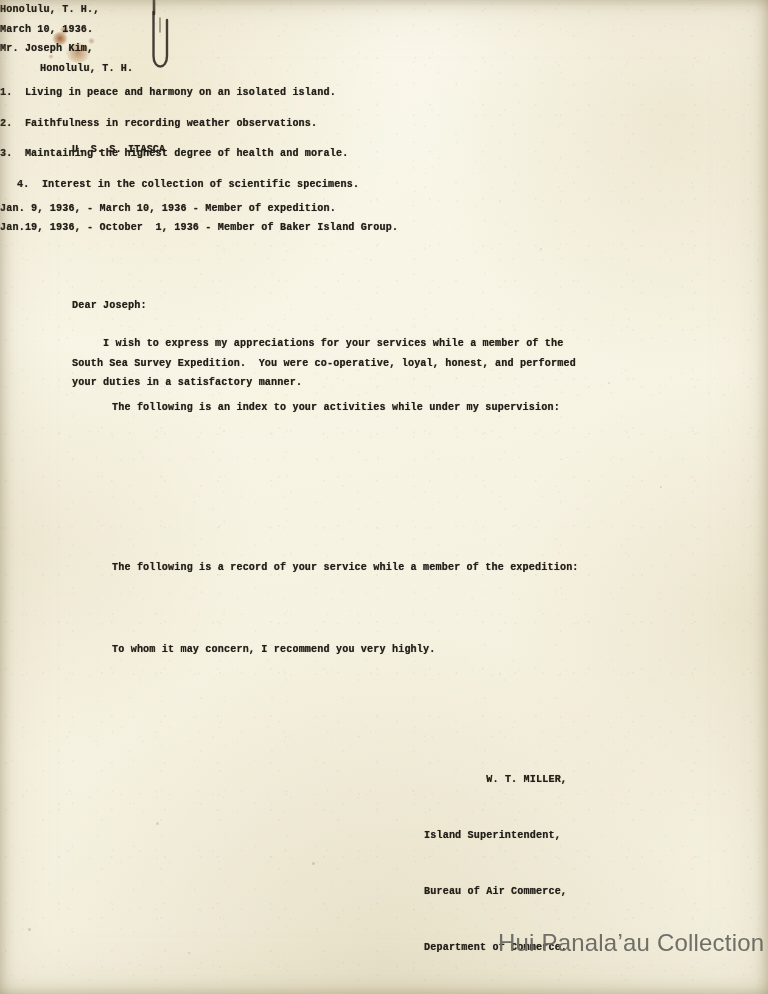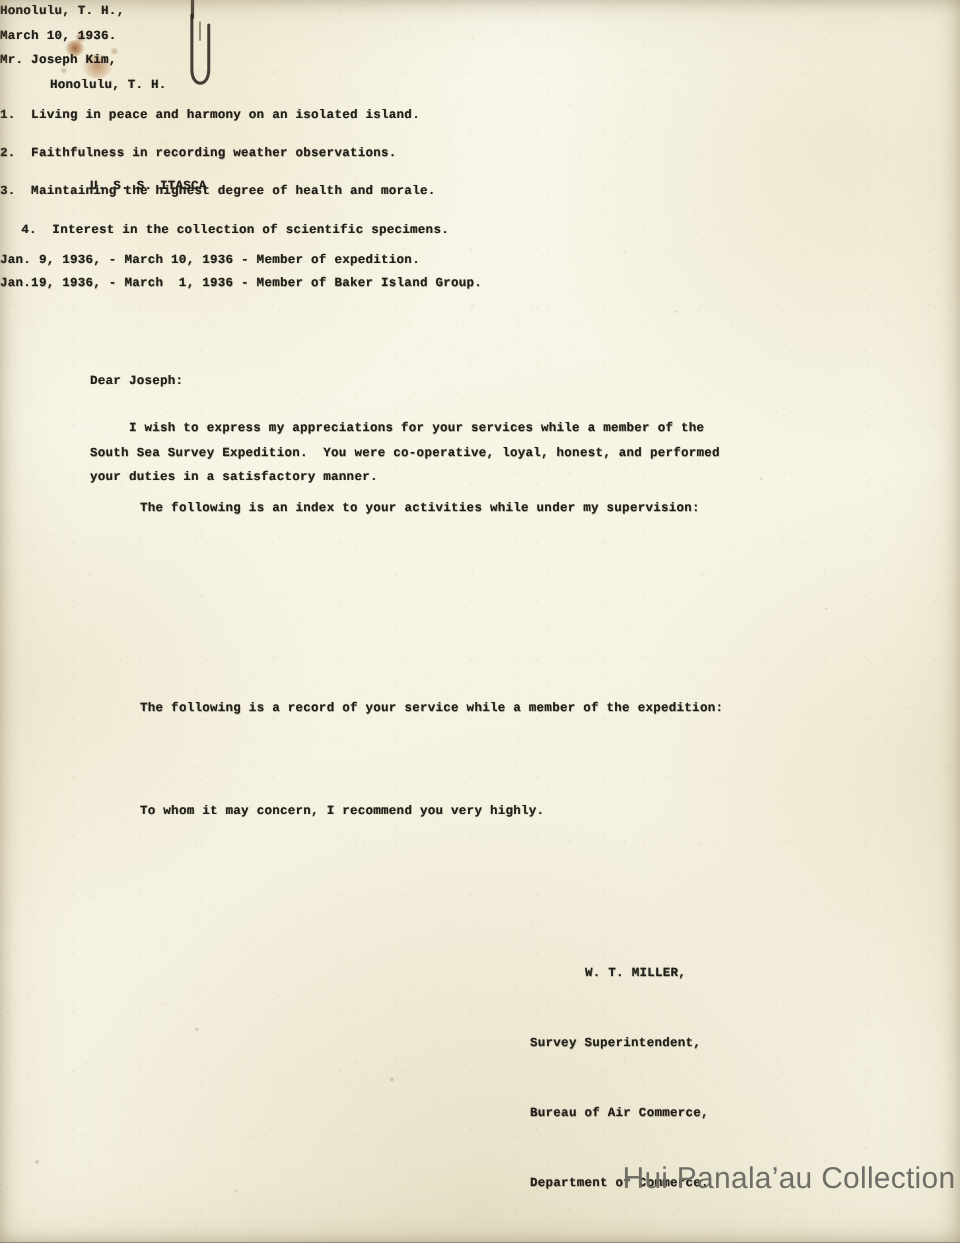--- a/index.html
+++ b/index.html
@@ -104,21 +104,21 @@
   .blk-date      { left: 378px; top: 124px; }
   .blk-addr      { left: 72px;  top: 252px; }
   .blk-salut     { left: 72px;  top: 296px; }
   .blk-body1     { left: 72px;  top: 334px; }
   .blk-index     { left: 112px; top: 398px; }
   .blk-items     { left: 112px; top: 424px; line-height: 30.5px; }
   .blk-record    { left: 112px; top: 558px; }
   .blk-dates     { left: 144px; top: 588px; line-height: 18.5px; }
   .blk-closing   { left: 112px; top: 640px; }
   .blk-sign      { left: 424px; top: 734px; line-height: 18.6px; }
-  .blk-sign .nm  { display: block; padding-left: 44px; }
+  .blk-sign .nm  { display: block; padding-left: 44px; text-align: right; }
 
   .addr-indent   { padding-left: 40px; }
 
   
   .watermark {
     position: absolute;
     left: 498px; top: 929px;
     font-family: "Liberation Sans", "DejaVu Sans", sans-serif;
     font-weight: 400;
     font-size: 24px;
@@ -183,28 +183,28 @@
     <div class="typed" style="position:relative;left:0;top:0;line-height:30.5px;">1.  Living in peace and harmony on an isolated island.</div>
     <div class="typed" style="position:relative;left:0;top:0;line-height:30.5px;">2.  Faithfulness in recording weather observations.</div>
     <div class="typed" style="position:relative;left:0;top:0;line-height:30.5px;">3.  Maintaining the highest degree of health and morale.</div>
     <div class="typed" style="position:relative;left:0;top:0;line-height:30.5px;margin-left:17px;">4.  Interest in the collection of scientific specimens.</div>
   </div>
 
   <div class="typed blk-record">The following is a record of your service while a member of the expedition:</div>
 
   <div class="blk-dates">
     <div class="typed" style="position:relative;left:0;top:0;line-height:18.5px;">Jan. 9, 1936, - March 10, 1936 - Member of expedition.</div>
-    <div class="typed" style="position:relative;left:0;top:0;line-height:18.5px;">Jan.19, 1936, - March  1, 1936 - Member of Baker Island Group.</div>
+    <div class="typed" style="position:relative;left:0;top:0;line-height:18.5px;">Jan.19, 1936, - October  1, 1936 - Member of Baker Island Group.</div>
   </div>
 
   <div class="typed blk-closing">To whom it may concern, I recommend you very highly.</div>
 
   <div class="blk-sign typed">
     <span class="nm">W. T. MILLER,</span>
-    <span style="display:block;">Survey Superintendent,</span>
+    <span style="display:block;">Island Superintendent,</span>
     <span style="display:block;">Bureau of Air Commerce,</span>
     <span style="display:block;">Department of Commerce.</span>
   </div>
 
   <div class="watermark">Hui Panala’au Collection</div>
 
   <div class="edge-shadow"></div>
 </div>
 
 </body></html>

